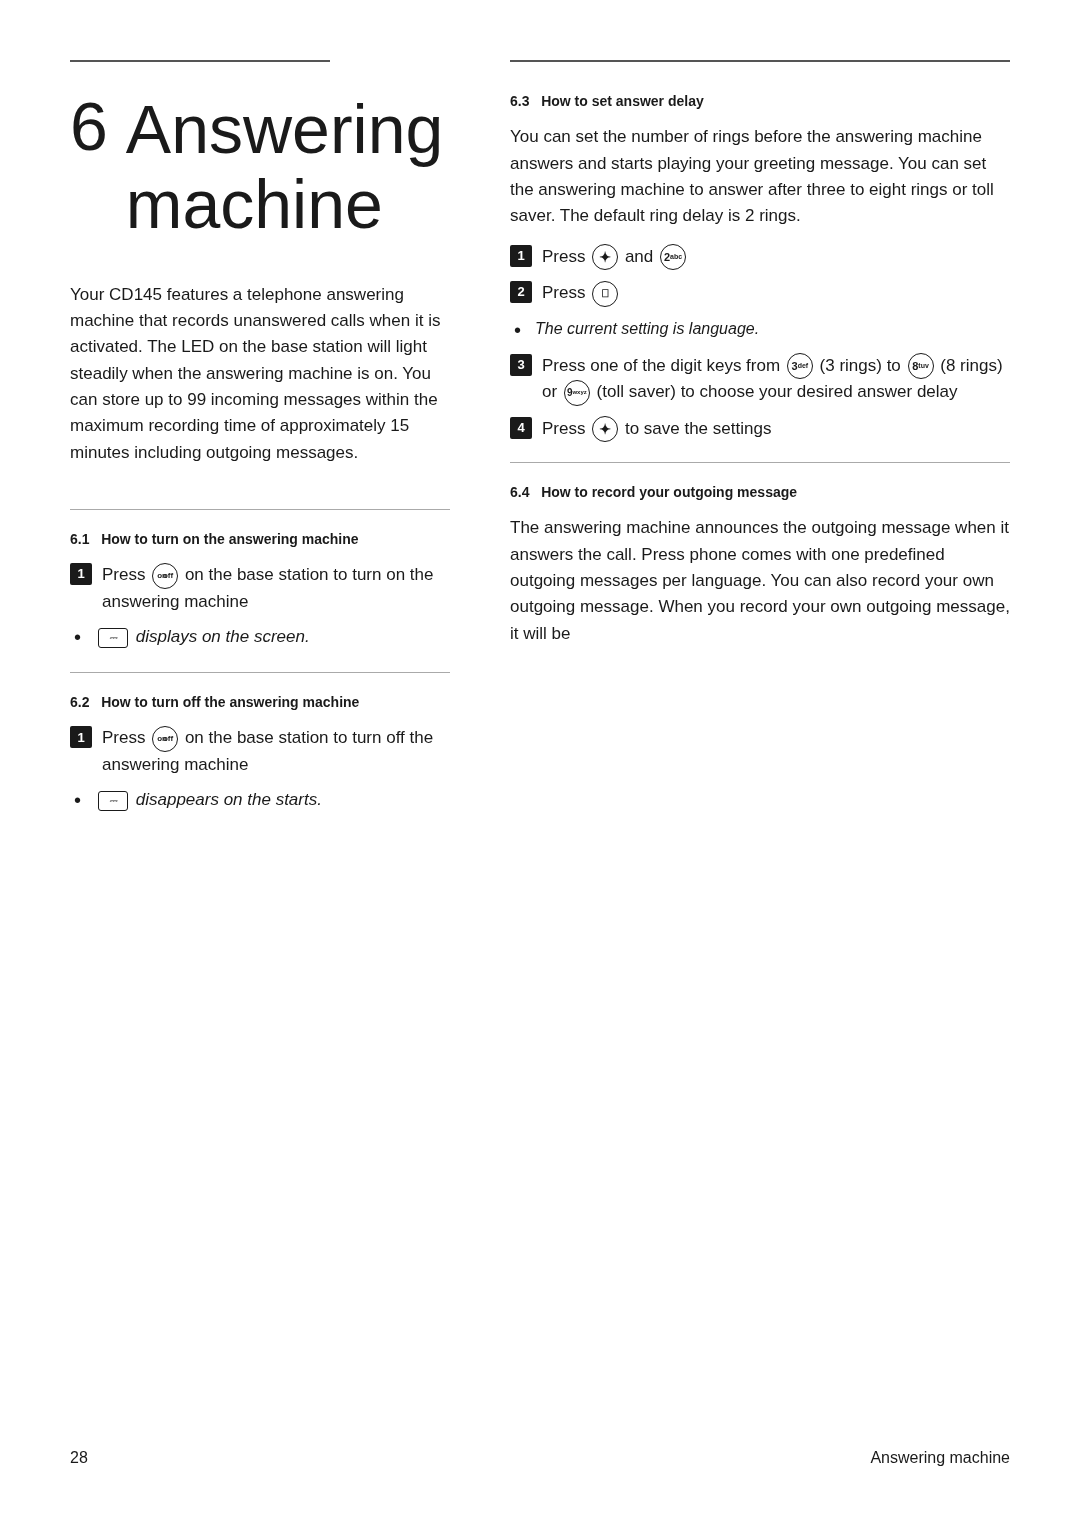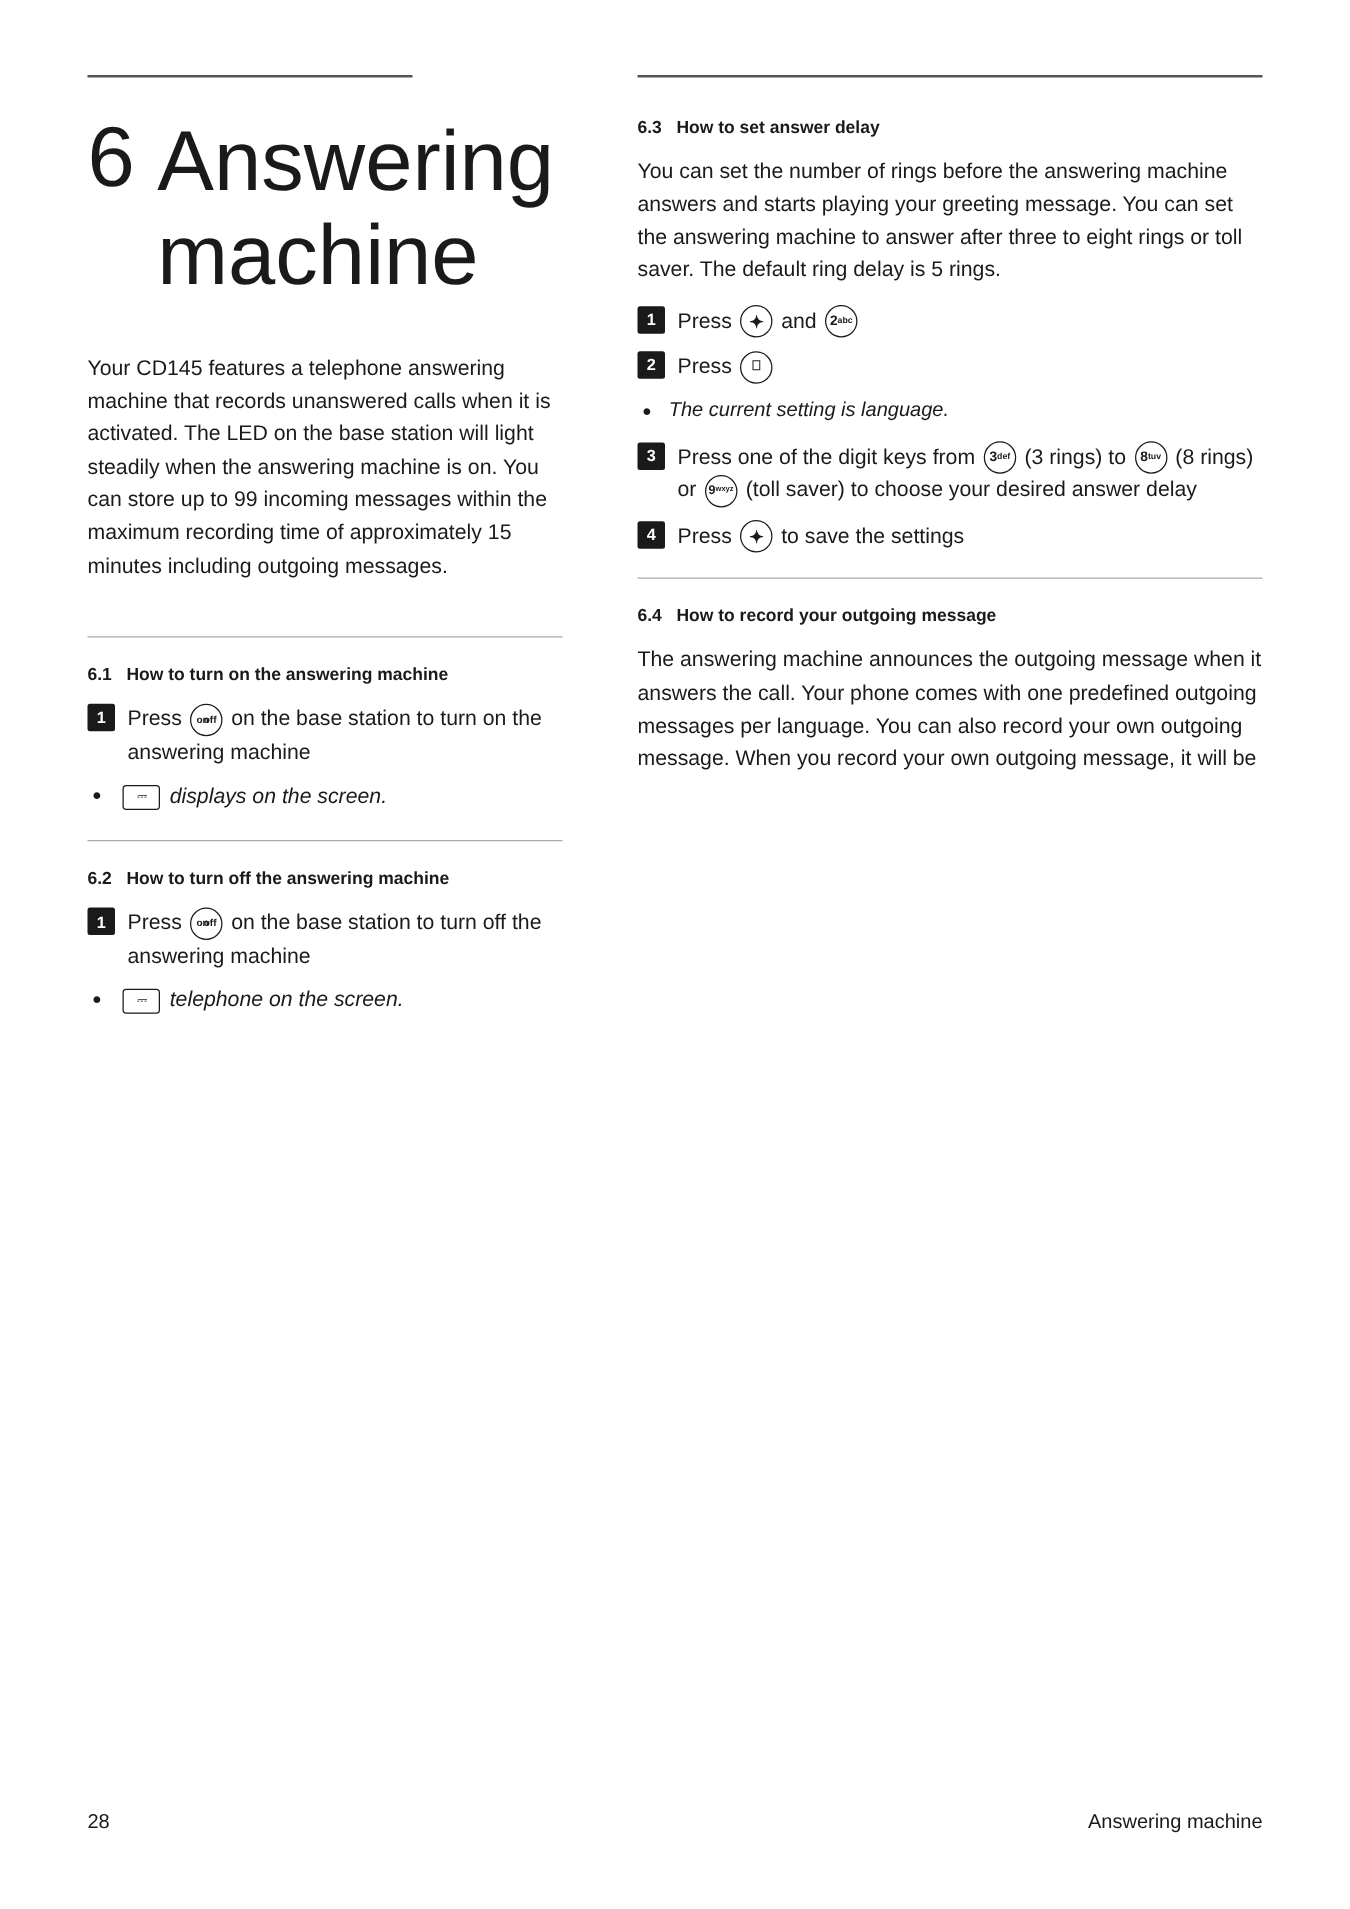--- a/index.html
+++ b/index.html
@@ -292,34 +292,34 @@
               Press <span class="btn-icon on-off">
                   <sup style="font-size:8px;">on</sup>
                   <sub style="font-size:8px; margin-left:-4px;">off</sub>
                 </span> on the base station to turn off the answering machine
             </span>
           </li>
         </ul>
         <div class="bullet-item">
           <span class="bullet-dot">•</span>
           <span class="bullet-icon-text">
-            <span class="screen-icon">⎓</span> <em>telephone on the screen.</em>
+            <span class="screen-icon">⎓</span> <em>disappears on the starts.</em>
           </span>
         </div>
       </div>
     </div>
 
     <div class="right-col">
 
       <div class="subsection">
         <div class="section-heading">
           <strong>6.3&nbsp;&nbsp;&nbsp;How to set answer delay</strong>
         </div>
         <p class="right-intro">
-          You can set the number of rings before the answering machine answers and starts playing your greeting message. You can set the answering machine to answer after three to eight rings or toll saver. The default ring delay is 5 rings.
+          You can set the number of rings before the answering machine answers and starts playing your greeting message. You can set the answering machine to answer after three to eight rings or toll saver. The default ring delay is 2 rings.
         </p>
 
         <ul class="step-list">
           <li class="step-item">
             <span class="step-number">1</span>
             <span class="step-text">
               Press <span class="btn-icon navigate">✦</span> and <span class="btn-icon digit" style="font-size:12px;">
                   <span style="font-size:11px;">2</span>
                   <sub style="font-size:7px;">abc</sub>
                 </span>
@@ -364,21 +364,21 @@
           </li>
         </ul>
       </div>
 
       <hr class="section-divider">
 
       <div class="subsection">
         <div class="section-heading">
           <strong>6.4&nbsp;&nbsp;&nbsp;How to record your outgoing message</strong>
         </div>
-        <p class="right-intro">The answering machine announces the outgoing message when it answers the call. Your phone comes with one predefined outgoing messages per language. You can also record your own outgoing message. When you record your own outgoing message, it will be</p>
+        <p class="right-intro">The answering machine announces the outgoing message when it answers the call. Press phone comes with one predefined outgoing messages per language. You can also record your own outgoing message. When you record your own outgoing message, it will be</p>
       </div>
 
     </div>
   </div>
 
   <div class="footer">
     <span class="page-number">28</span>
     <span class="footer-title">Answering machine</span>
   </div>
 </div>

